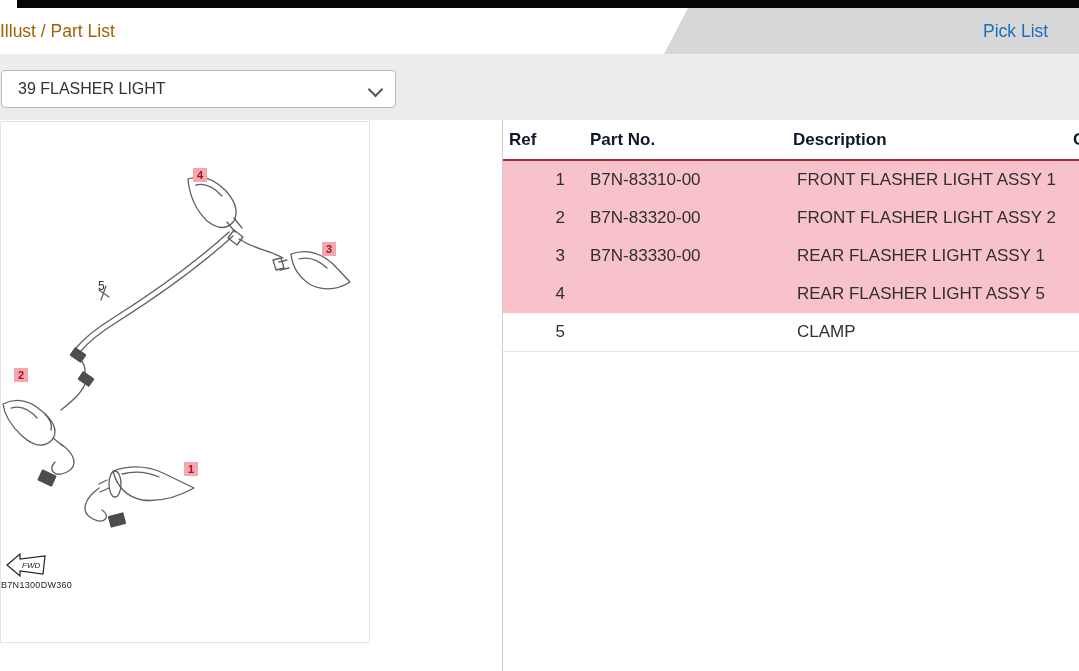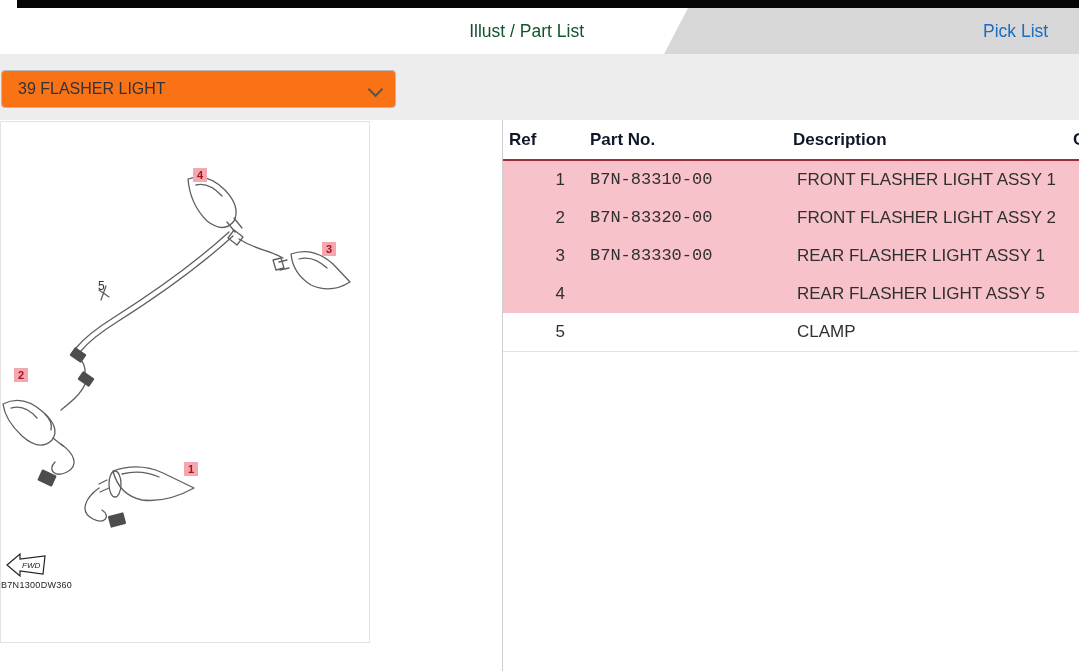--- a/index.html
+++ b/index.html
@@ -5,27 +5,27 @@
   html,body{margin:0;padding:0;background:#fff;}
   .stage{
     position:relative;width:1079px;height:671px;overflow:hidden;background:#fff;
     font-family:"Liberation Sans",sans-serif;color:#333;
   }
   
   .top-strip{position:absolute;top:0;left:17px;right:0;height:8px;background:#060606;}
   
   .tabbar{position:absolute;top:8px;left:0;width:1079px;height:46px;background:#fff;}
   .active-tab{position:absolute;left:0;top:0;width:584px;height:46px;line-height:46px;
-    text-align:right;font-size:17.5px;color:#14532d;}
+    text-align:left;font-size:17.5px;color:#a16207;}
   .pick-tab{position:absolute;left:664px;top:0;width:451px;height:46px;background:#d7d7d7;
     clip-path:polygon(24px 0,100% 0,100% 100%,0 100%);}
   .pick-tab span{position:absolute;left:319px;top:0;line-height:46px;font-size:17.5px;color:#1a6dc3;}
   
   .filter-bar{position:absolute;top:54px;left:0;width:1079px;height:66px;background:#ededed;}
-  .category-select{position:absolute;left:1px;top:16px;width:395px;height:38px;background:#f97316;
+  .category-select{position:absolute;left:1px;top:16px;width:395px;height:38px;background:#ffffff;
     border:1px solid #b9b9b9;border-radius:4px;box-sizing:border-box;cursor:default;}
   .category-select .val{position:absolute;left:16px;top:0;line-height:36px;font-size:16px;color:#333;}
   .chevron{position:absolute;right:14px;top:13px;width:9px;height:9px;
     border-left:2px solid #555;border-bottom:2px solid #555;transform:rotate(-45deg);}
   
   .illustration-box{position:absolute;left:0;top:121px;width:370px;height:522px;
     border:1px solid #e3e3e3;box-sizing:border-box;background:#fff;}
   .callout{position:absolute;width:14px;height:14px;background:#f6a6ae;color:#a01622;
     font-size:11px;line-height:14px;text-align:center;font-weight:bold;}
   .callout-plain{position:absolute;font-size:12px;color:#333;}
@@ -37,21 +37,21 @@
     border-bottom:3px solid #9c2f38;font-weight:bold;font-size:17px;color:#0f172a;}
   .thead span{position:absolute;top:0;}
   .h-ref{left:6px;}
   .h-part{left:87px;}
   .h-desc{left:290px;}
   .h-qty{left:570px;}
   .trow{position:absolute;left:0;width:100%;height:38px;line-height:38px;font-size:17px;color:#2f2f2f;}
   .trow.hl{background:#f8c2ca;border-bottom:1px solid #eeadb7;}
   .trow.plain{background:#fff;border-bottom:1px solid #e3e3e3;}
   .c-ref{position:absolute;left:0;top:0;width:62px;text-align:right;}
-  .c-part{position:absolute;left:87px;top:0;font-family:Liberation Mono, monospace;}
+  .c-part{position:absolute;left:87px;top:0;}
   .c-desc{position:absolute;left:294px;top:0;}
   svg text{font-family:"Liberation Sans",sans-serif;}
 </style>
 </head>
 <body>
 
 <div class="stage">
 
   <div class="top-strip"></div>
 

